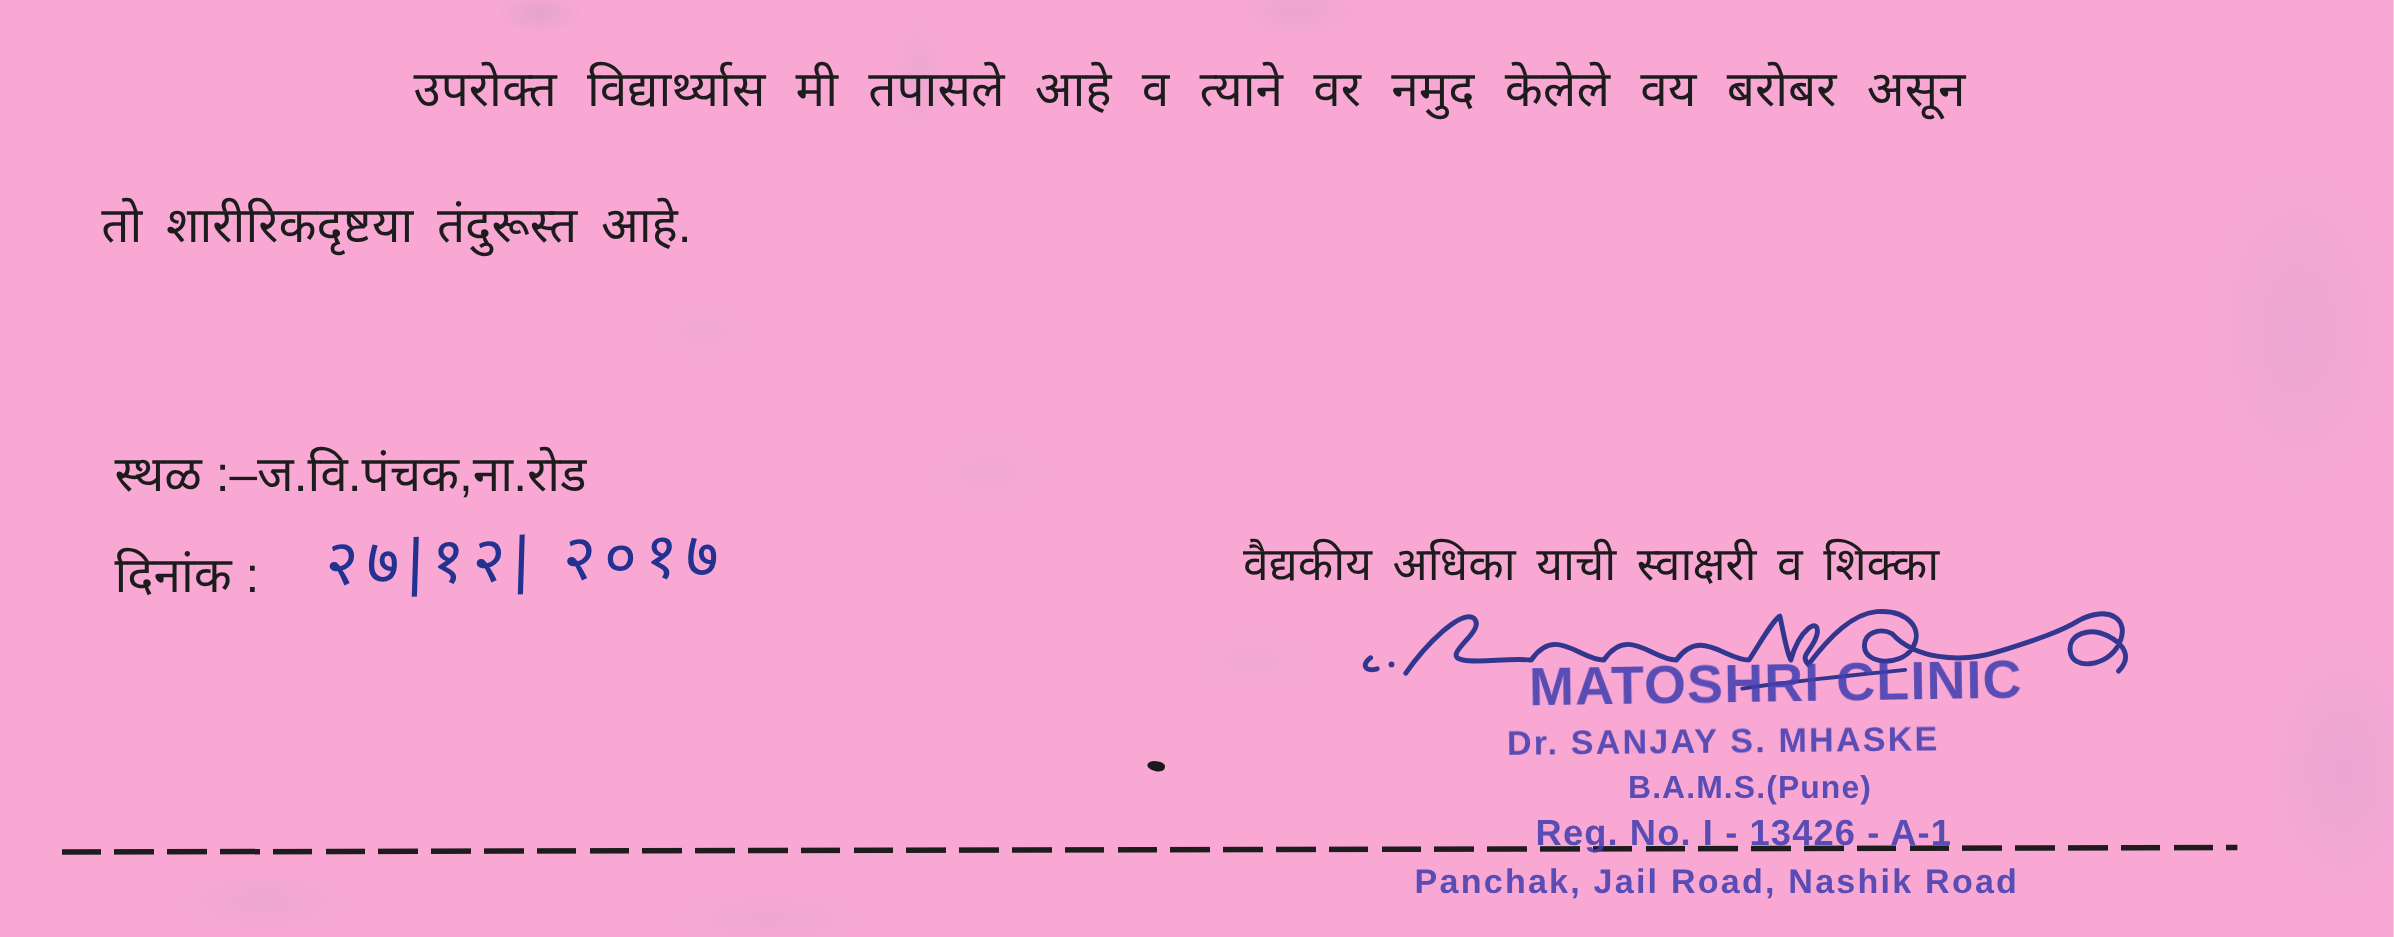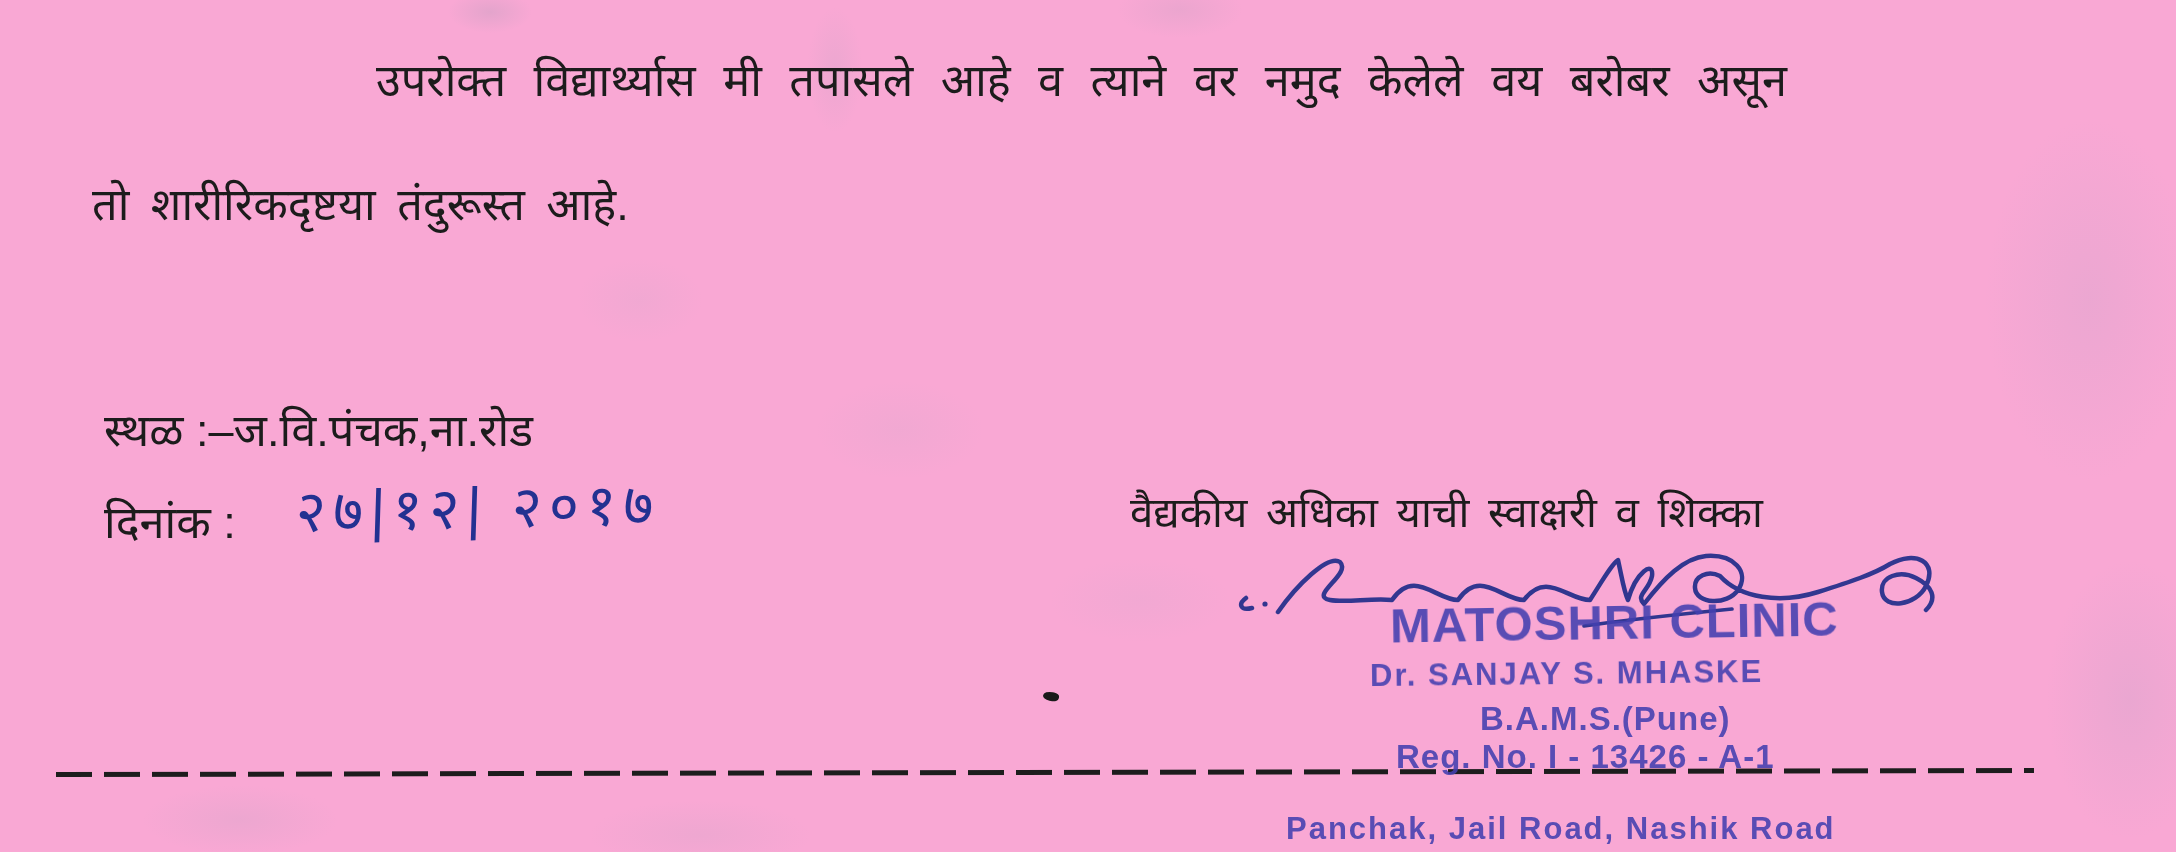--- a/index.html
+++ b/index.html
@@ -41,23 +41,23 @@
   }
   .sig-svg { position:absolute; left:1232px; top:534px; }
   .stamp {
     position:absolute; white-space:nowrap;
     color:#4440b0; font-weight:bold; opacity:.88;
     filter:blur(0.4px);
     z-index:3;
   }
   .stamp-clinic { left:1390px; top:594px; font-size:49px; letter-spacing:1px;   transform:rotate(-0.9deg); }
   .stamp-doctor { left:1370px; top:656px; font-size:31px; letter-spacing:2px;   transform:rotate(-0.6deg); }
-  .stamp-qual   { left:1480px; top:700px; font-size:33px; letter-spacing:1px; }
+  .stamp-qual   { left:1480px; top:700px; font-size:29px; letter-spacing:1px; }
   .stamp-reg    { left:1396px; top:738px; font-size:33px; letter-spacing:1px; }
-  .stamp-addr   { left:1286px; top:784px; font-size:31px; letter-spacing:2px;margin-top:27px; }
+  .stamp-addr   { left:1286px; top:784px; font-size:31px; letter-spacing:2px; }
   .sep-line {
     position:absolute; left:56px; top:770px; width:1978px; height:5px;
     background:repeating-linear-gradient(90deg,#1d1d1d 0 36px, rgba(0,0,0,0) 36px 48px);
     transform:rotate(-0.12deg);
     z-index:2;
   }
   .ink-dot {
     position:absolute; left:1043px; top:692px; width:16px; height:9px;
     background:#1a1a1a; border-radius:60% 40% 50% 50%;
     transform:rotate(12deg);

